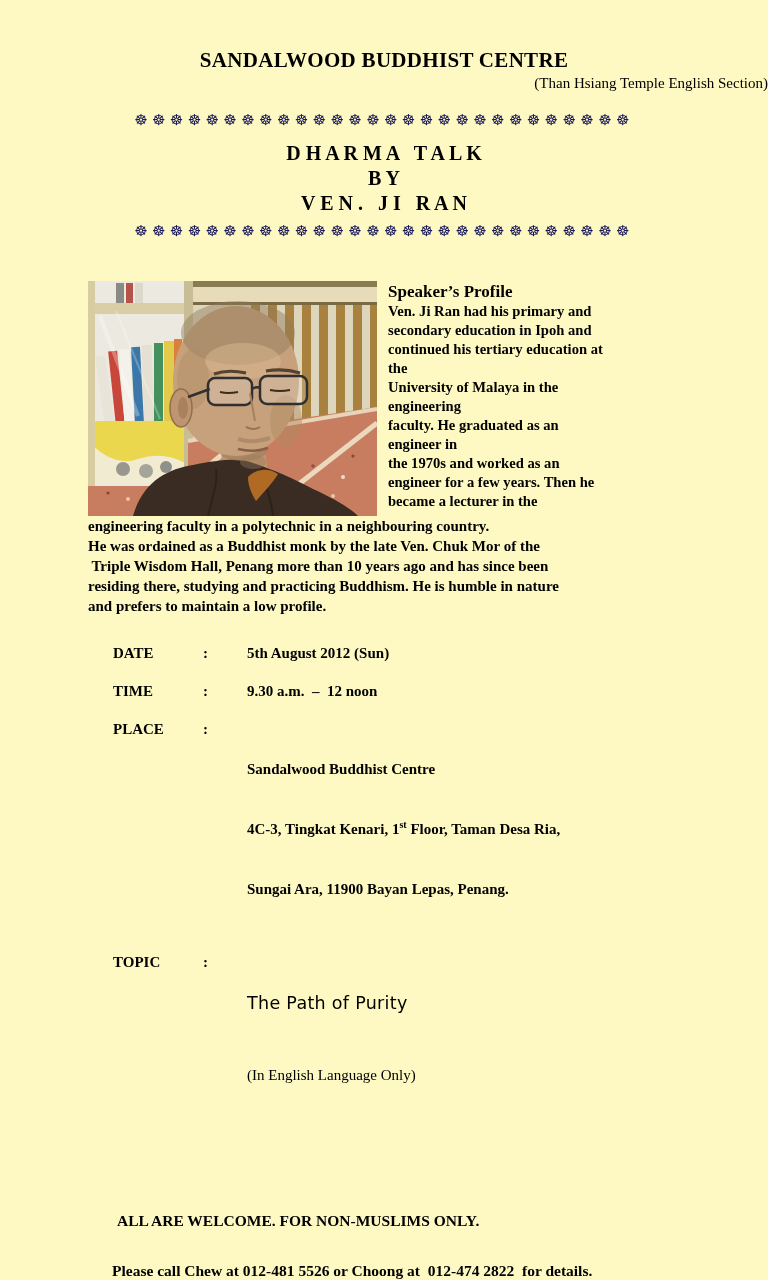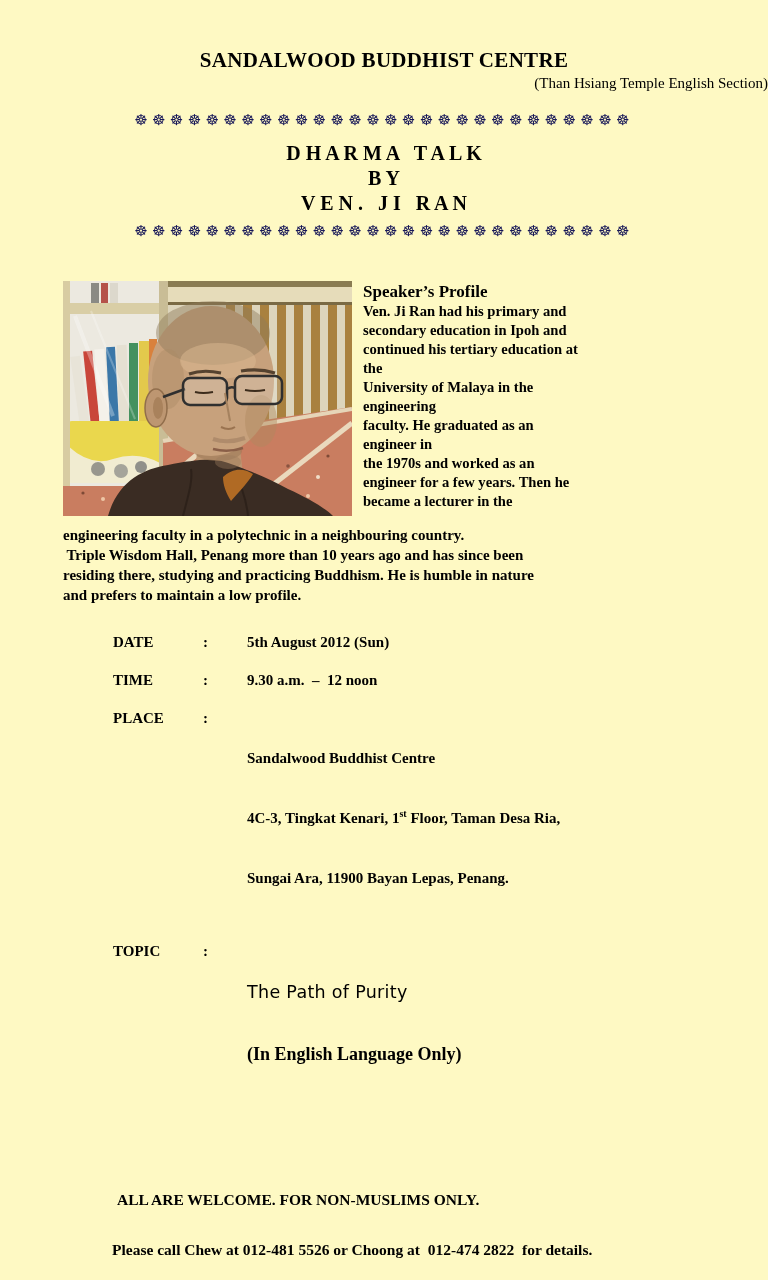--- a/index.html
+++ b/index.html
@@ -22,47 +22,47 @@
     letter-spacing:4.4px;
     color:#181858;
     line-height:20px;
   }
   .wheels-top { margin-top:17px; }
   .wheels-bottom { margin-top:5px; }
 
   .event-heading { text-align:center; margin-top:11px; font-weight:bold; font-size:20px; }
   .event-heading .ev-line { line-height:25px; white-space:pre; }
 
-  .profile-section { margin-top:40px; padding-left:63px; padding-right:110px; }
+  .profile-section { margin-top:40px; padding-left:88px; padding-right:110px; }
   .profile-top { display:flex; align-items:flex-start; }
   .photo-frame { width:289px; height:235px; flex:none; overflow:hidden; }
   .photo-frame svg { display:block; }
   .profile-text { margin-left:11px; width:250px; }
   .profile-heading { font-size:17px; font-weight:bold; line-height:21px; }
   .profile-line { font-size:14.6px; font-weight:bold; line-height:19px; white-space:pre; }
-  .profile-below { margin-top:9px; }
+  .profile-below { }
   .below-line { font-size:15px; font-weight:bold; line-height:20px; white-space:pre; }
 
   .details { padding-left:113px; margin-top:27px; font-weight:bold; font-size:15px; }
   .detail-row { display:flex; align-items:flex-start; }
   .row-date, .row-time { margin-bottom:18px; }
   .row-place { margin-bottom:13px; }
   .detail-label { width:90px; line-height:20px; }
   .detail-colon { width:44px; line-height:20px; }
   .detail-value { line-height:20px; white-space:pre; }
   .detail-value .place-line { line-height:20px; }
   sup.ord { vertical-align:super; font-size:10px; line-height:0; }
   .topic-title {
     font-family:"DejaVu Sans", sans-serif;
     font-weight:normal;
     font-size:17.5px;
     line-height:22px;
     letter-spacing:0.3px;
   }
-  .topic-note { font-weight:bold; font-size:18px; line-height:20px; margin-top:1px; }
+  .topic-note { font-weight:normal; font-size:15px; line-height:20px; margin-top:11px; }
 
   .welcome { margin-top:86px; padding-left:117px; font-weight:bold; font-size:15.5px; line-height:19px; white-space:pre; }
   .contact { margin-top:31px; padding-left:112px; font-weight:bold; font-size:15.5px; line-height:19px; white-space:pre; }
 </style>
 </head>
 <body>
 
 <div class="page">
 
   <div class="header">
@@ -193,20 +193,21 @@
         <div class="profile-line">engineering</div>
         <div class="profile-line">faculty. He graduated as an</div>
         <div class="profile-line">engineer in</div>
         <div class="profile-line">the 1970s and worked as an</div>
         <div class="profile-line">engineer for a few years. Then he</div>
         <div class="profile-line">became a lecturer in the</div>
       </div>
     </div>
     <div class="profile-below">
       <div class="below-line">engineering faculty in a polytechnic in a neighbouring country.</div>
+      <div class="below-line">He was ordained as a Buddhist monk by the late Ven. Chuk Mor of the</div>
       <div class="below-line"> Triple Wisdom Hall, Penang more than 10 years ago and has since been</div>
       <div class="below-line">residing there, studying and practicing Buddhism. He is humble in nature</div>
       <div class="below-line">and prefers to maintain a low profile.</div>
     </div>
   </div>
 
   <div class="details">
 
     <div class="detail-row row-date">
       <div class="detail-label">DATE</div>

